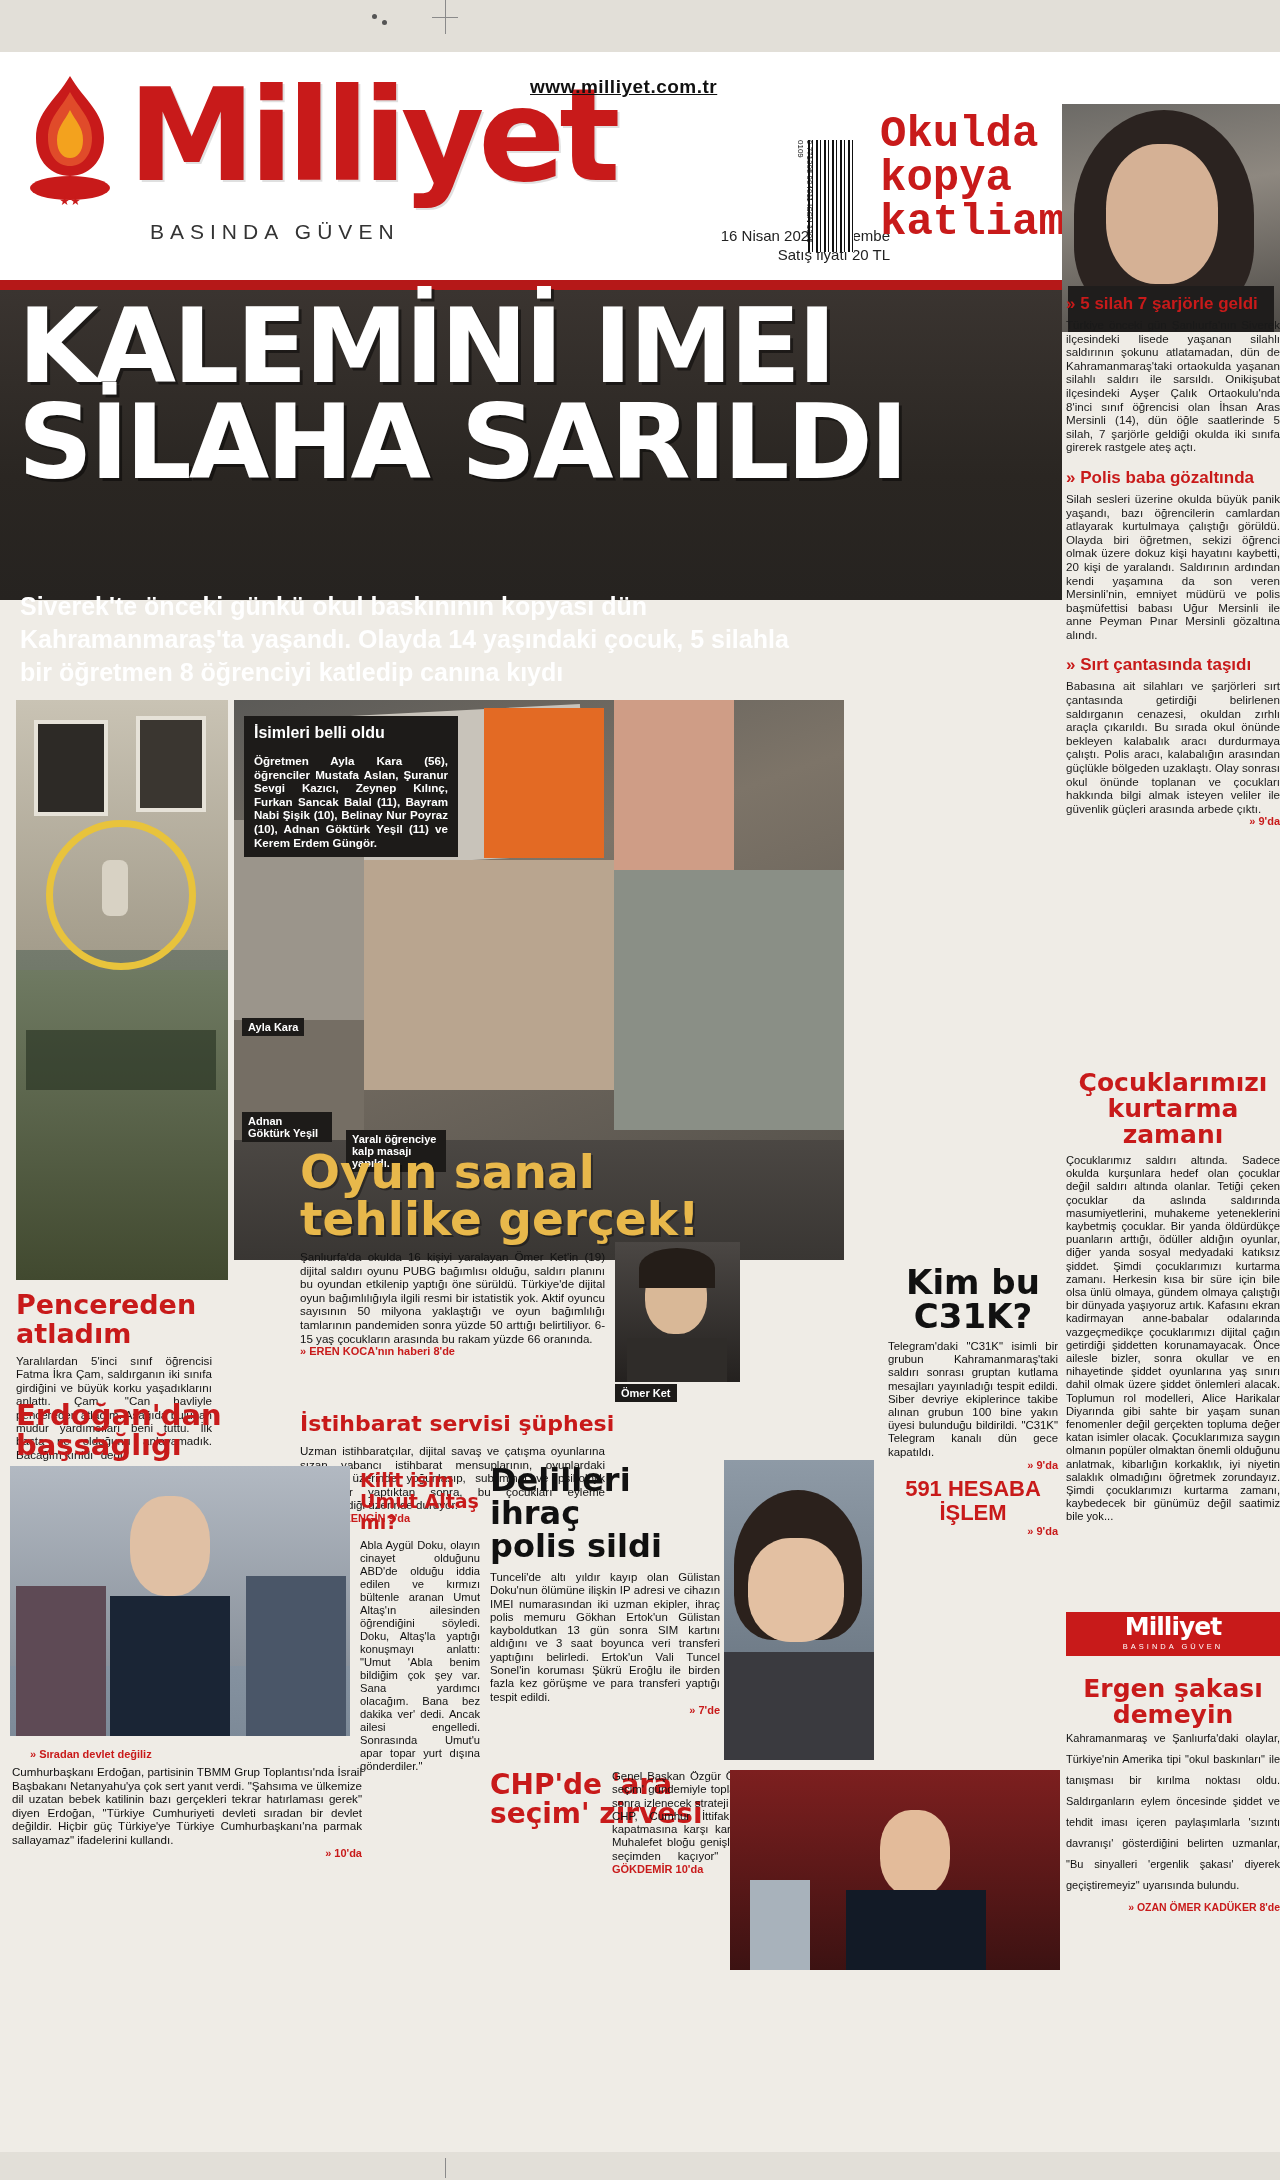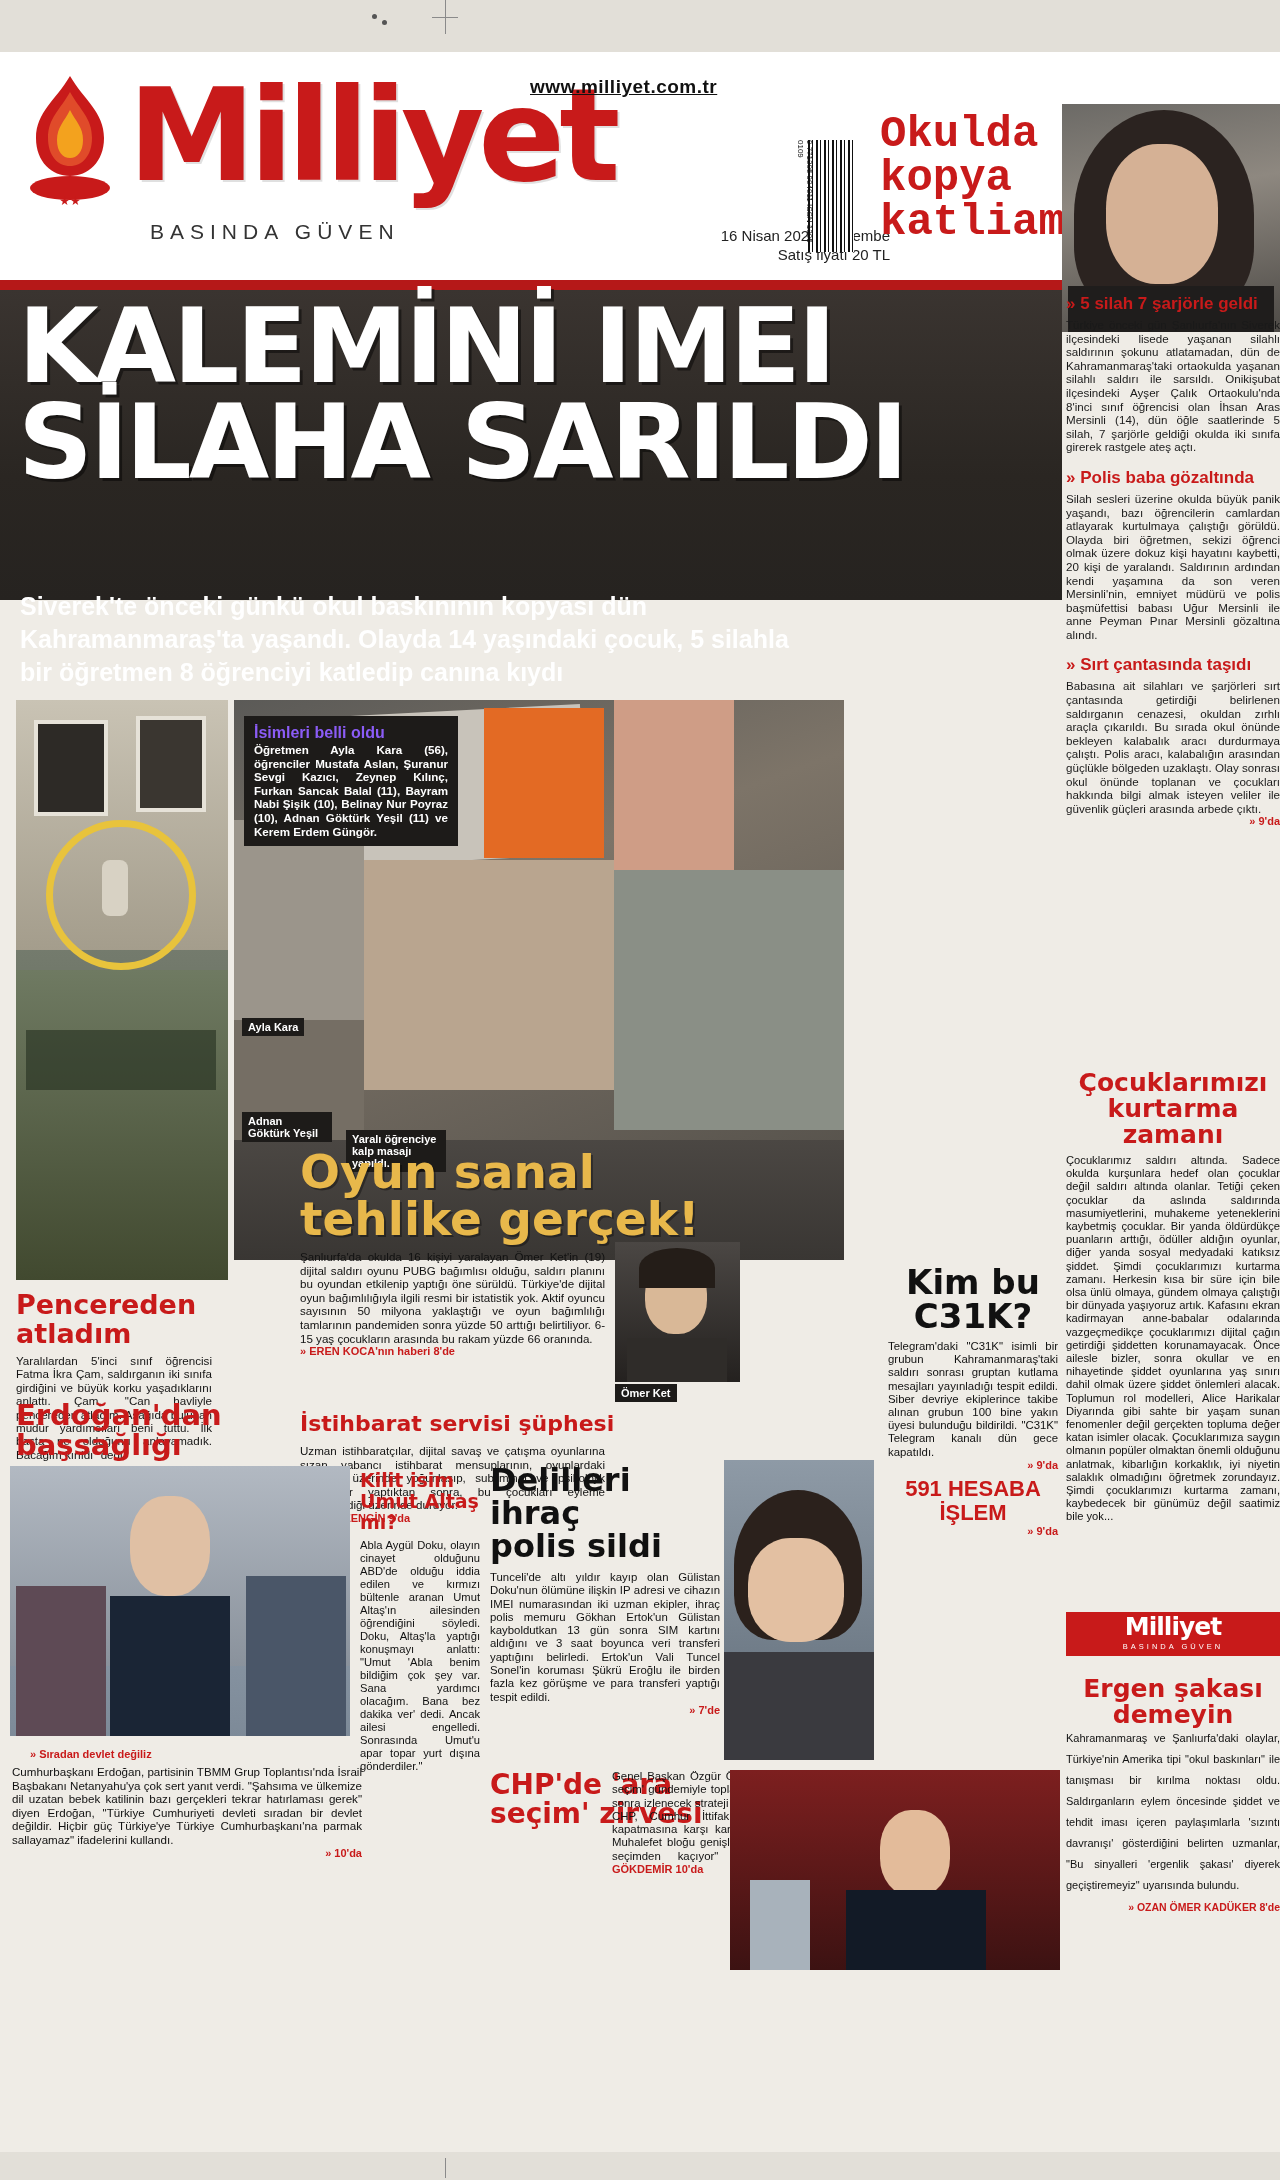--- a/index.html
+++ b/index.html
@@ -93,21 +93,21 @@
   .pencereden {
     position:absolute; left:16px; top:700px; width:196px;
   }
   .col-head {
     font-family:"DejaVu Sans", sans-serif; font-weight:bold; color:#c81a1a;
     font-size:27px; line-height:29px;
   }
   .col-body { font-size:11.6px; line-height:13.4px; color:#141414; text-align:justify; margin-top:6px; }
   .photo-building { position:absolute; left:16px; top:700px; width:212px; height:580px;
     background:linear-gradient(180deg,#8d9486 0%,#6d7466 55%,#55604d 100%); }
-  .names-title { color:#8b5cf6; font-weight:bold; font-size:16px; margin-bottom:1px; }
+  .names-title { color:#ffffff; font-weight:bold; font-size:16px; margin-bottom:12px; }
   .names-body { font-size:11.6px; line-height:13.6px; text-align:justify; }
   
   .collage { position:absolute; left:234px; top:700px; width:610px; height:560px; }
   .cap-dark { position:absolute; background:#1d1b19; color:#fff; font-size:11px; padding:3px 6px; font-weight:bold; }
   
   .oyun {
     position:absolute; left:300px; top:1148px; width:440px;
   }
   .oyun-title {
     font-family:"DejaVu Sans", sans-serif; font-weight:bold; color:#e8b84b;

